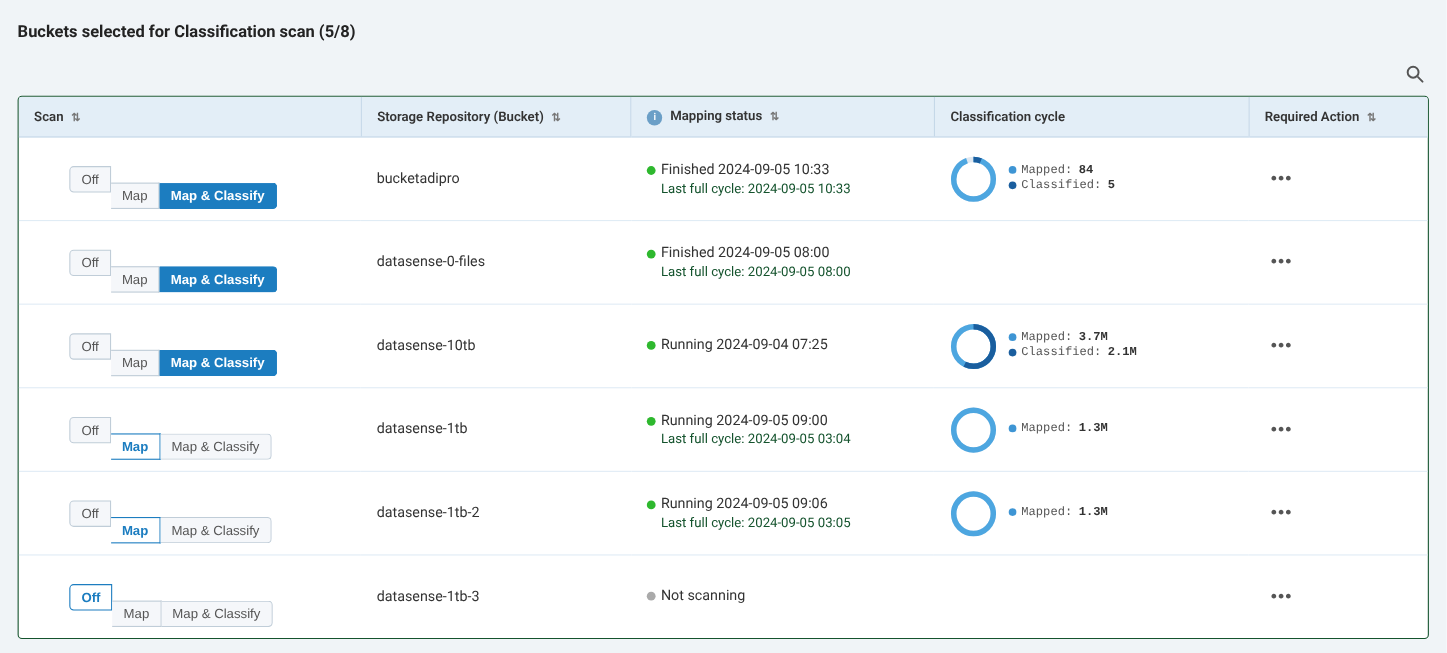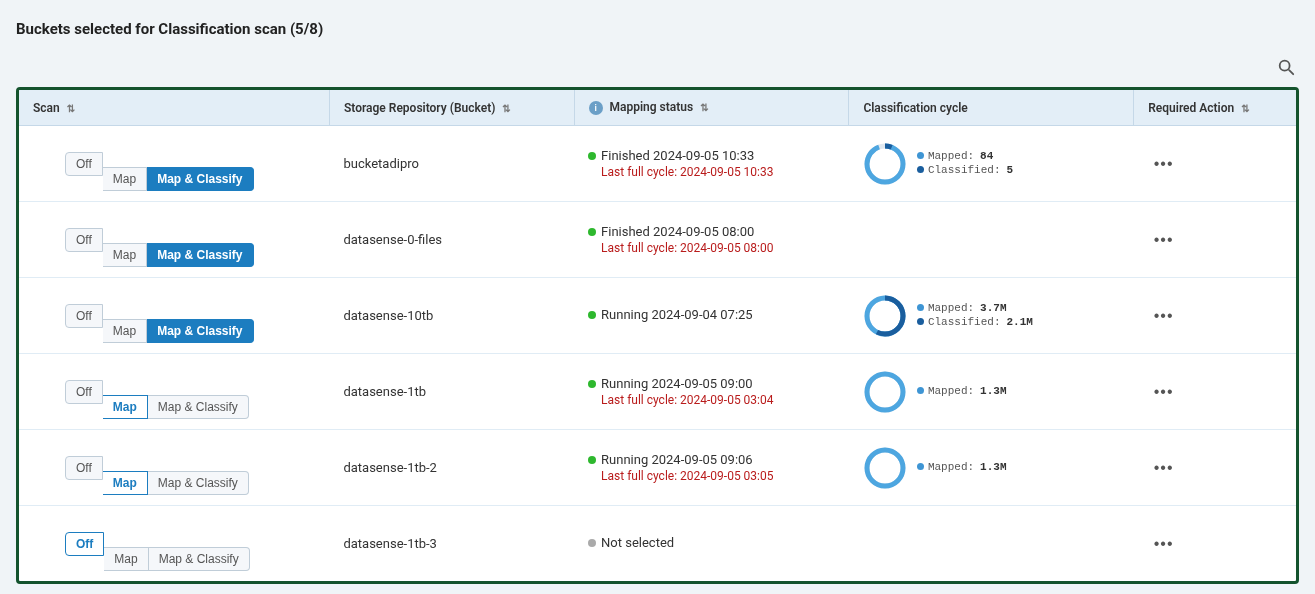--- a/index.html
+++ b/index.html
@@ -31,21 +31,21 @@
     .search-icon-btn {
       background: none;
       border: none;
       cursor: pointer;
       color: #555;
       padding: 4px;
     }
     .table-wrapper {
       background: #fff;
       border-radius: 4px;
-      border: 3px solid #14532d;
+      border: 1px solid #14532d;
       overflow: hidden;
     }
     .table {
       width: 100%;
       border-collapse: collapse;
     }
     .table thead tr {
       background: #e3eef7;
     }
     .table thead th {
@@ -146,21 +146,21 @@
     .dot-gray { background: #aaa; }
     .mapping-status-cell {
       min-width: 220px;
     }
     .mapping-line {
       display: flex;
       align-items: center;
       margin-bottom: 2px;
     }
     .mapping-sublabel {
-      color: #b91c1c;
+      color: #14532d;
       font-size: 12px;
       padding-left: 13px;
     }
     
     .classification-cell {
       display: flex;
       align-items: center;
       gap: 10px;
       min-width: 200px;
     }
@@ -428,21 +428,21 @@
     <div class="scan-group">
       <button class="scan-btn active-off">Off</button>
       <button class="scan-btn">Map</button>
       <button class="scan-btn">Map &amp; Classify</button>
     </div>
             </td>
     <td><span>datasense-1tb-3</span></td>
     <td class="mapping-status-cell">
       <div class="mapping-line">
         <span class="status-dot dot-gray"></span>
-        <span>Not selected</span>
+        <span>Not scanning</span>
       </div>
 
     </td>
     <td>
               <div class="classification-cell"></div>
             </td>
     <td>
       <button class="actions-btn" title="More actions">•••</button>
     </td>
   </tr>

